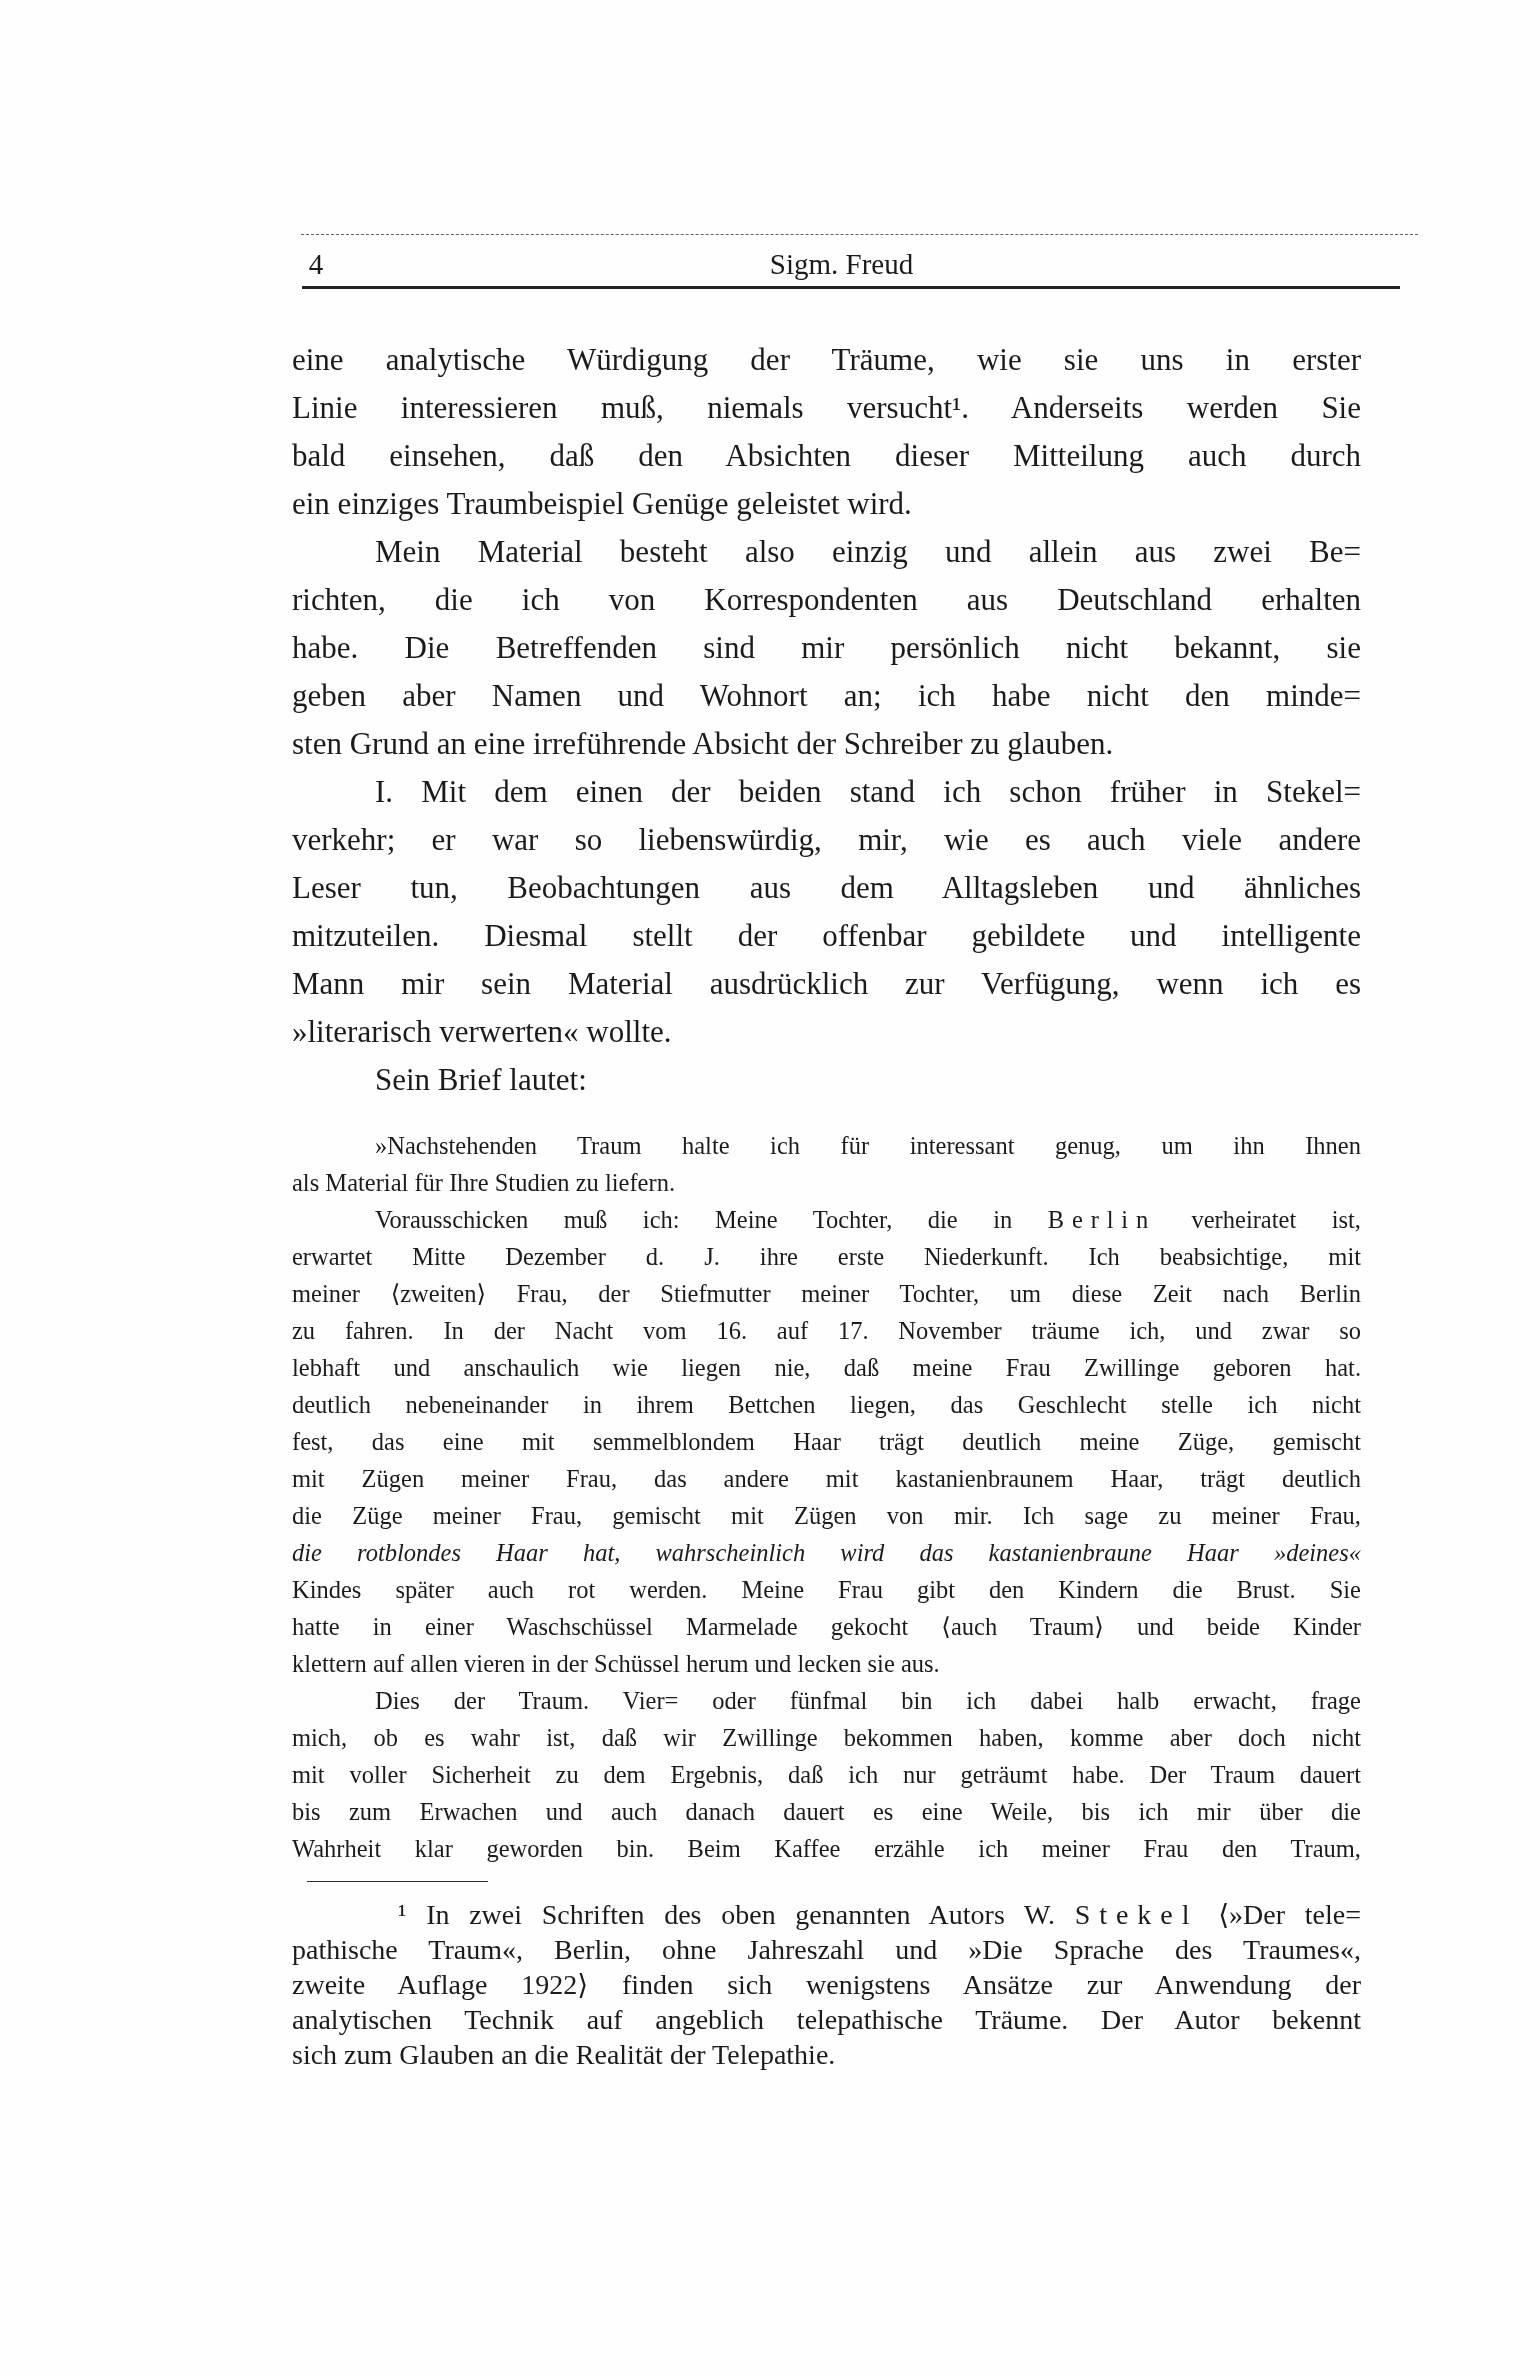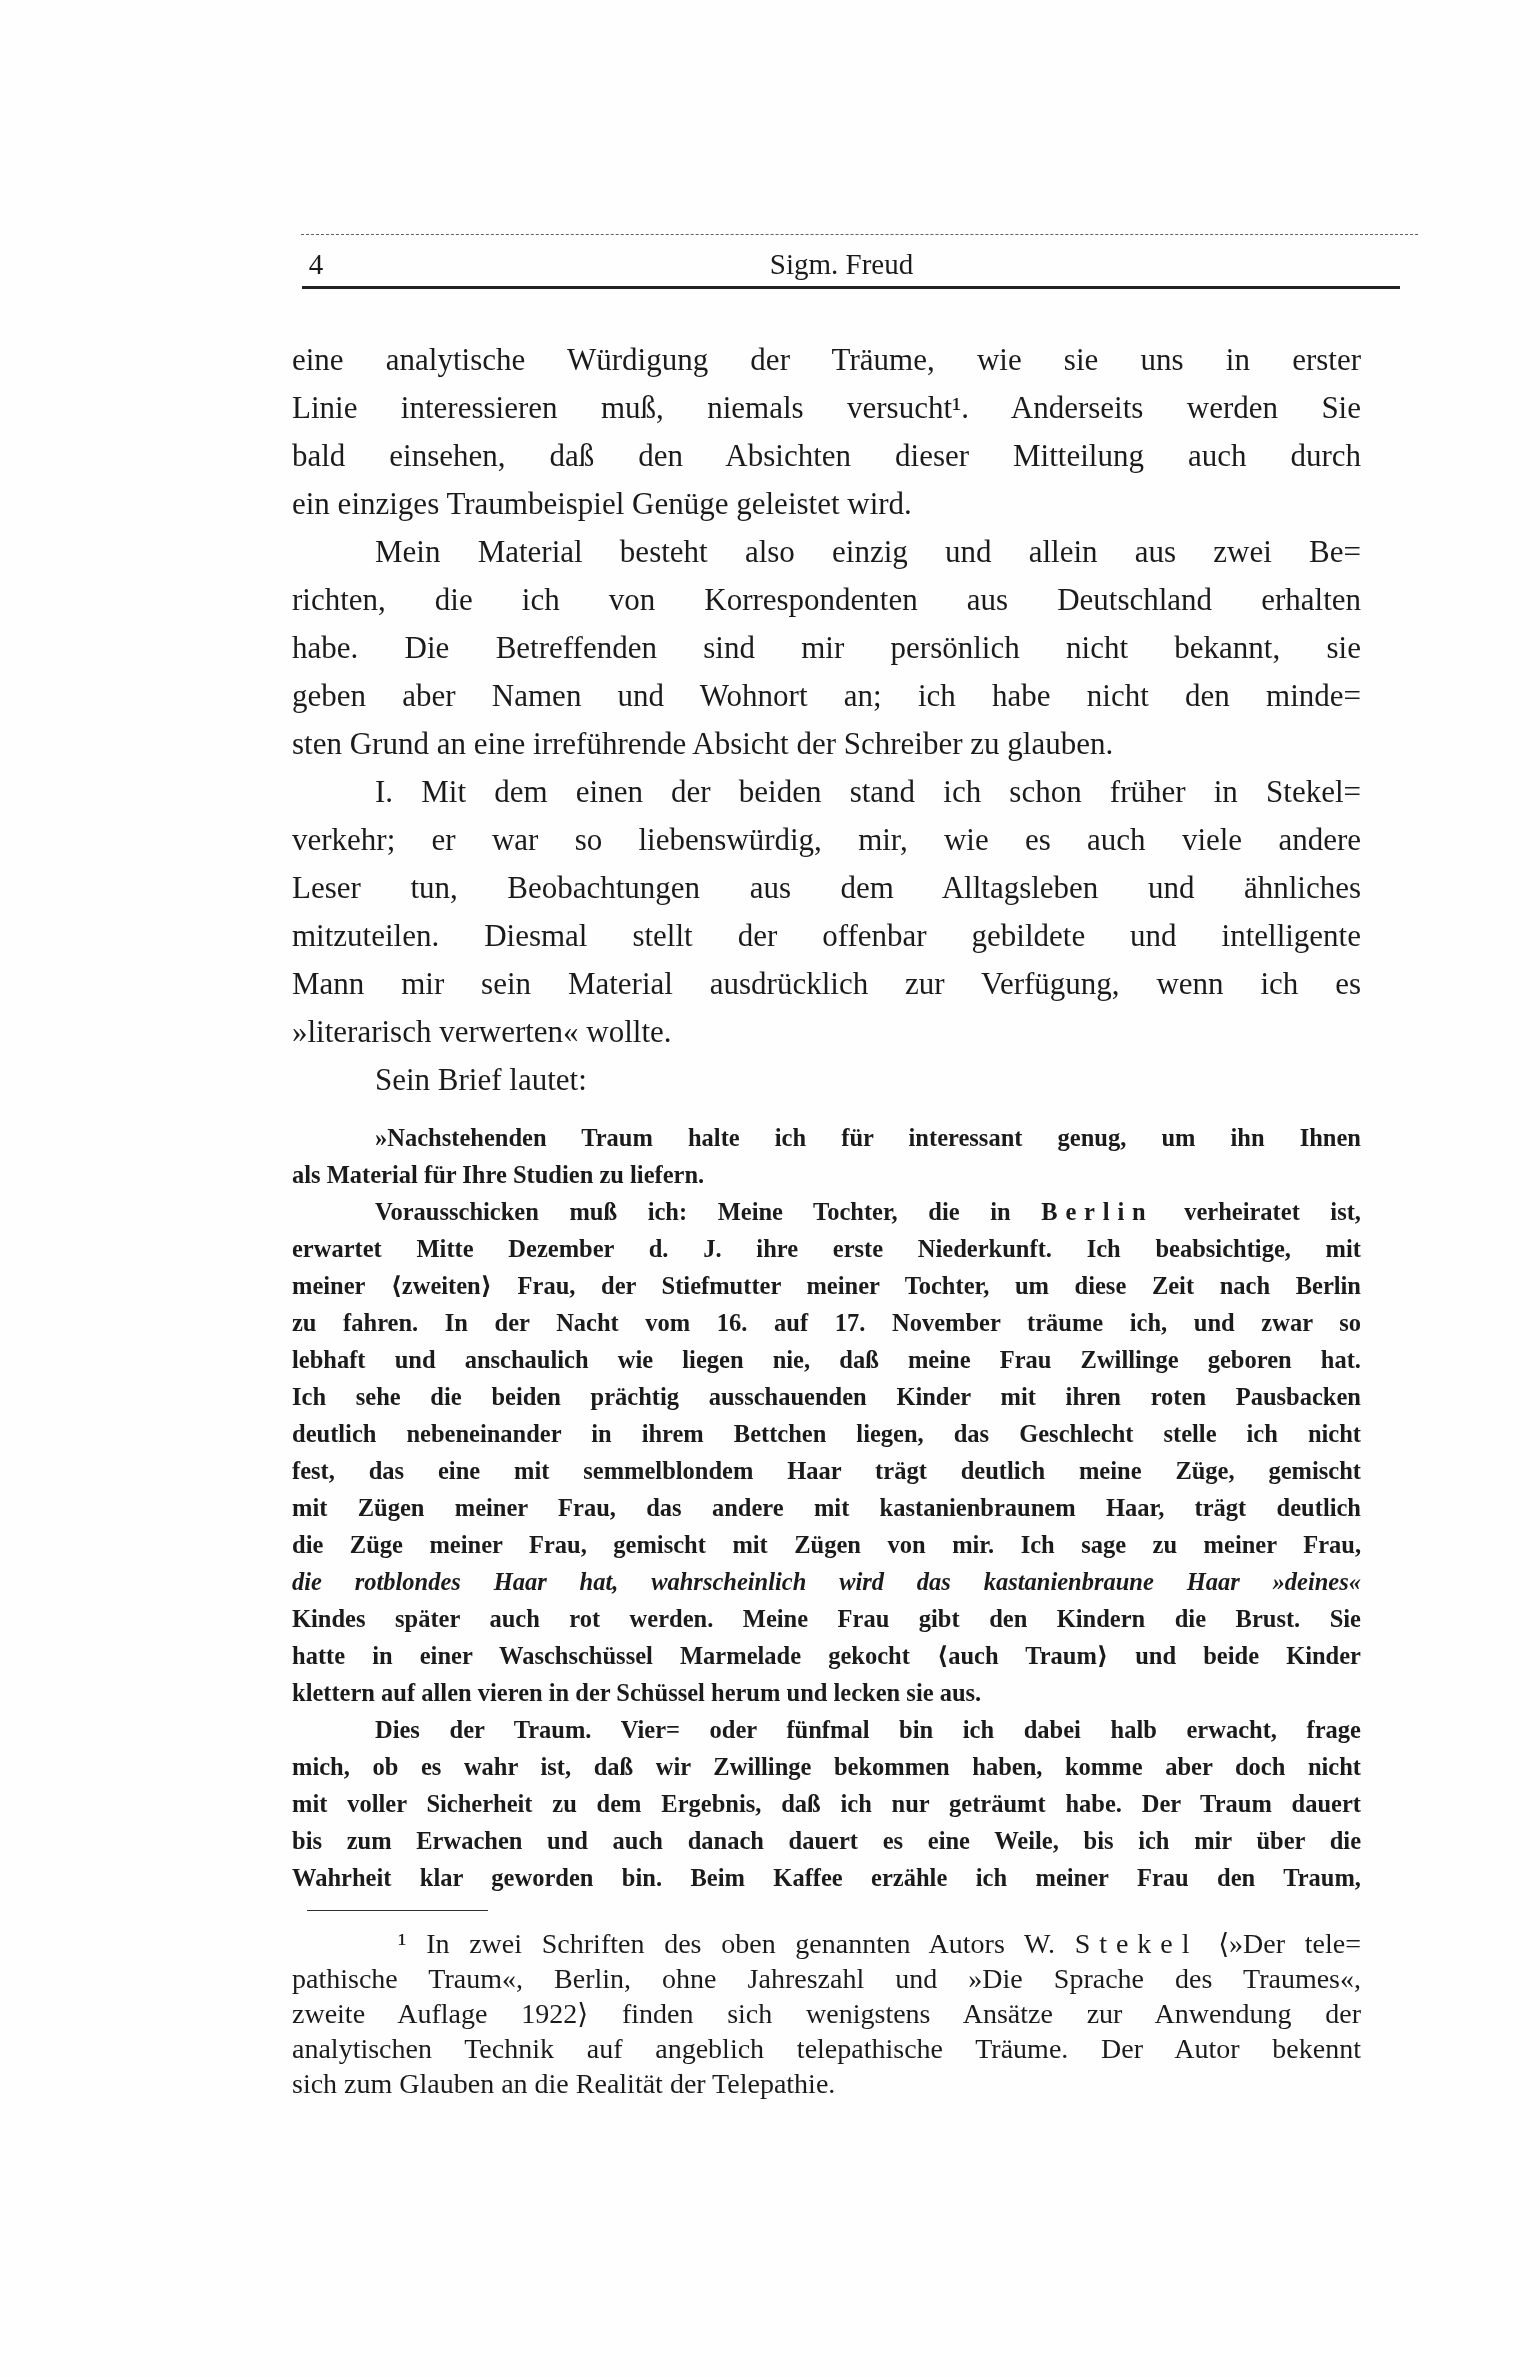--- a/index.html
+++ b/index.html
@@ -58,21 +58,21 @@
     text-align-last: justify;
     white-space: normal;
   }
   .line.last {
     text-align-last: left;
   }
   .main-text { font-size: 31px; }
   .main-text .line { line-height: 48px; }
   .main-text .para.indent .line.first { padding-left: 83px; }
 
-  .letter { font-size: 24.5px; margin-top: 15px; font-weight: bold; }
+  .letter { font-size: 24.5px; margin-top: 23px; }
   .letter .line { line-height: 37px; }
   .letter .para.indent .line.first { padding-left: 83px; }
 
   .footnote-sep {
     width: 181px;
     height: 1.7px;
     background: #2e2e2e;
     margin: 13.5px 0 15px 15px;
   }
   .footnote { font-size: 28px; }
@@ -127,21 +127,20 @@
         <div class="para indent">
           <div class="line first"><span>»Nachstehenden Traum halte ich für interessant genug, um ihn Ihnen</span></div>
           <div class="line last"><span>als Material für Ihre Studien zu liefern.</span></div>
         </div>
         <div class="para indent">
           <div class="line first"><span>Vorausschicken muß ich: Meine Tochter, die in </span><span class="seg-spaced">Berlin</span><span> verheiratet ist,</span></div>
           <div class="line"><span>erwartet Mitte Dezember d. J. ihre erste Niederkunft. Ich beabsichtige, mit</span></div>
           <div class="line"><span>meiner ⟨zweiten⟩ Frau, der Stiefmutter meiner Tochter, um diese Zeit nach Berlin</span></div>
           <div class="line"><span>zu fahren. In der Nacht vom 16. auf 17. November träume ich, und zwar so</span></div>
           <div class="line"><span>lebhaft und anschaulich wie liegen nie, daß meine Frau Zwillinge geboren hat.</span></div>
-          <div class="line"><span>Ich sehe die beiden prächtig ausschauenden Kinder mit ihren roten Pausbacken</span></div>
           <div class="line"><span>deutlich nebeneinander in ihrem Bettchen liegen, das Geschlecht stelle ich nicht</span></div>
           <div class="line"><span>fest, das eine mit semmelblondem Haar trägt deutlich meine Züge, gemischt</span></div>
           <div class="line"><span>mit Zügen meiner Frau, das andere mit kastanienbraunem Haar, trägt deutlich</span></div>
           <div class="line"><span>die Züge meiner Frau, gemischt mit Zügen von mir. Ich sage zu meiner Frau,</span></div>
           <div class="line"><span class="seg-italic">die rotblondes Haar hat, wahrscheinlich wird das kastanienbraune Haar »deines«</span></div>
           <div class="line"><span>Kindes später auch rot werden. Meine Frau gibt den Kindern die Brust. Sie</span></div>
           <div class="line"><span>hatte in einer Waschschüssel Marmelade gekocht ⟨auch Traum⟩ und beide Kinder</span></div>
           <div class="line last"><span>klettern auf allen vieren in der Schüssel herum und lecken sie aus.</span></div>
         </div>
         <div class="para indent">

